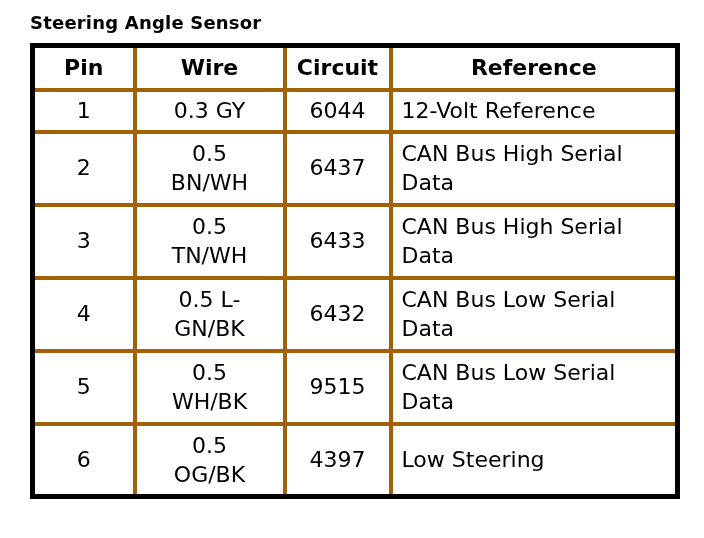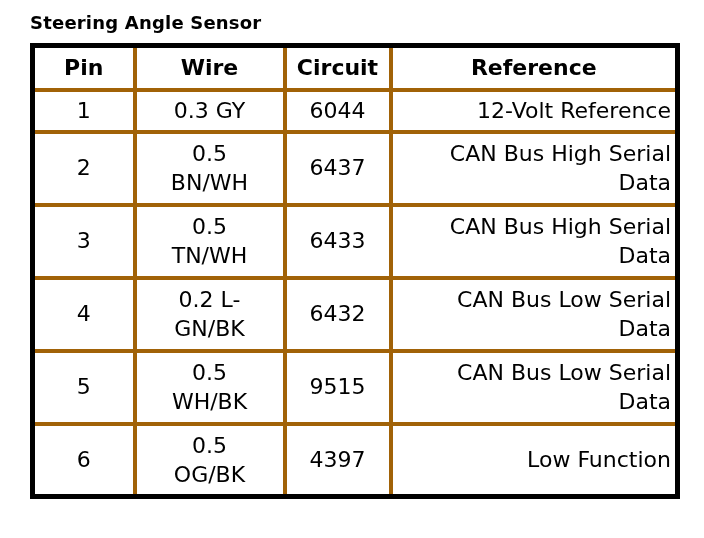--- a/index.html
+++ b/index.html
@@ -39,21 +39,21 @@
   }
   .pin-table thead tr { height: 44px; }
   .pin-table tbody tr { height: 73px; }
   .pin-table tbody tr:first-child { height: 42px; }
   .col-pin     { width: 102px; }
   .col-wire    { width: 150px; }
   .col-circuit { width: 106px; }
   .col-func    { width: 287px; }
   td.cell-pin, td.cell-wire, td.cell-circuit { text-align: center; }
   td.cell-func {
-    text-align: right;
+    text-align: left;
     padding-left: 9px;
     padding-right: 4px;
   }
 </style>
 </head>
 <body>
 
 <div class="page-title">Steering Angle Sensor</div>
 
 <table class="pin-table">
@@ -92,37 +92,37 @@
     <td class="cell-pin">3</td>
     <td class="cell-wire">0.5
 TN/WH</td>
     <td class="cell-circuit">6433</td>
     <td class="cell-func">CAN Bus High Serial
 Data</td>
   </tr>
 
   <tr>
     <td class="cell-pin">4</td>
-    <td class="cell-wire">0.2 L-
+    <td class="cell-wire">0.5 L-
 GN/BK</td>
     <td class="cell-circuit">6432</td>
     <td class="cell-func">CAN Bus Low Serial
 Data</td>
   </tr>
 
   <tr>
     <td class="cell-pin">5</td>
     <td class="cell-wire">0.5
 WH/BK</td>
     <td class="cell-circuit">9515</td>
     <td class="cell-func">CAN Bus Low Serial
 Data</td>
   </tr>
 
   <tr>
     <td class="cell-pin">6</td>
     <td class="cell-wire">0.5
 OG/BK</td>
     <td class="cell-circuit">4397</td>
-    <td class="cell-func">Low Function</td>
+    <td class="cell-func">Low Steering</td>
   </tr>
 </tbody>
 </table>
 
 </body></html>

